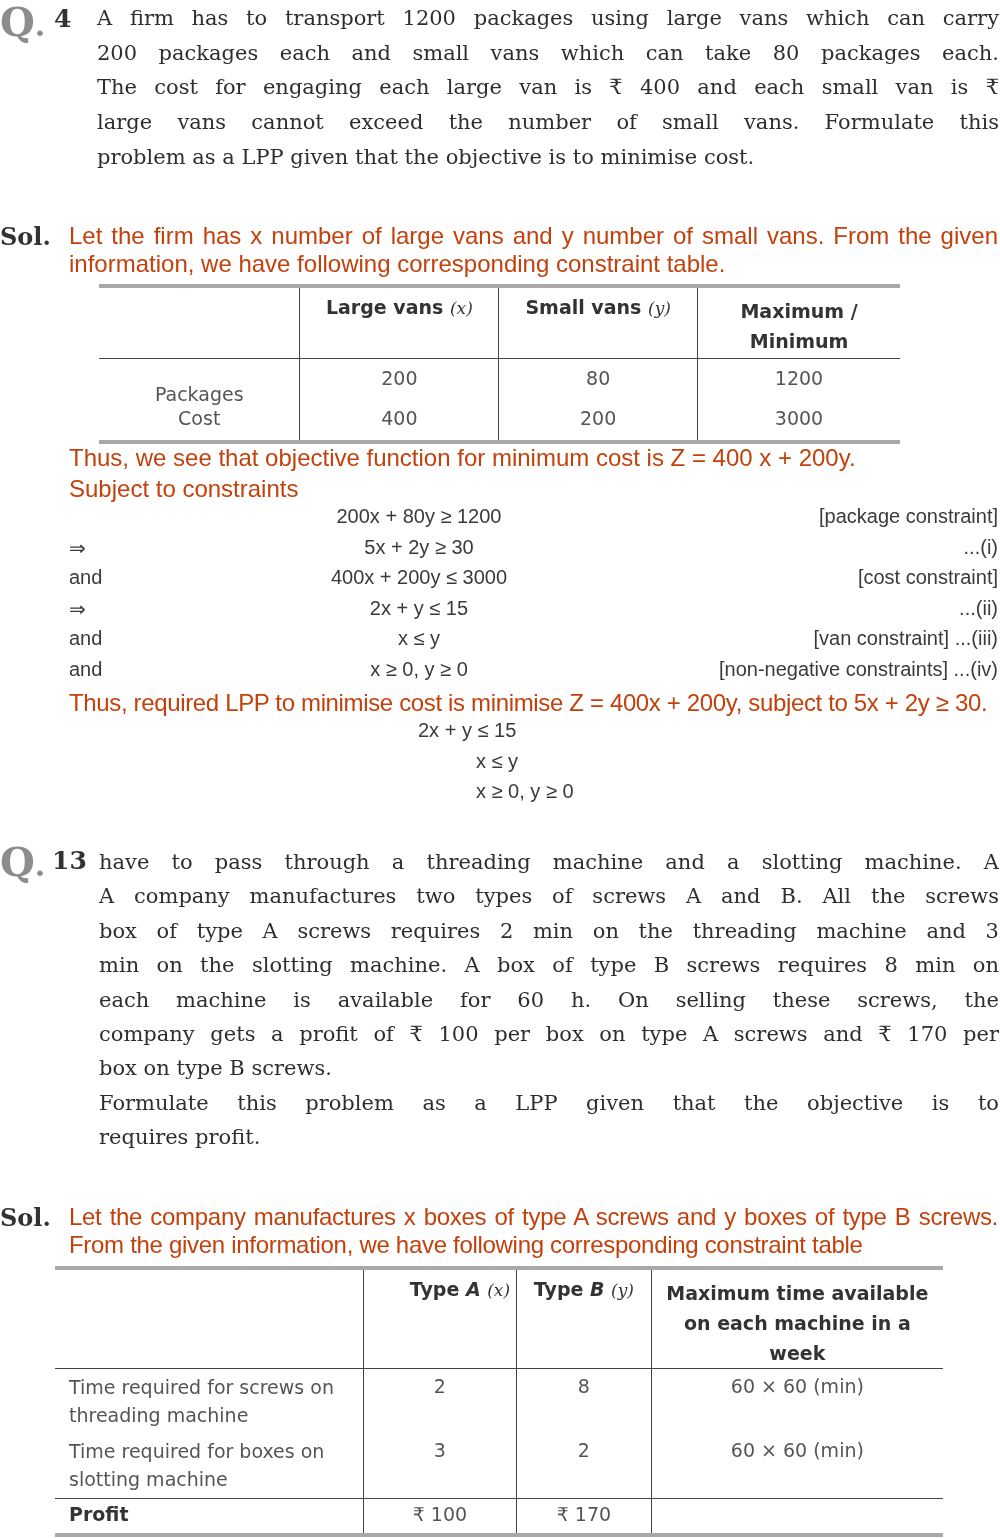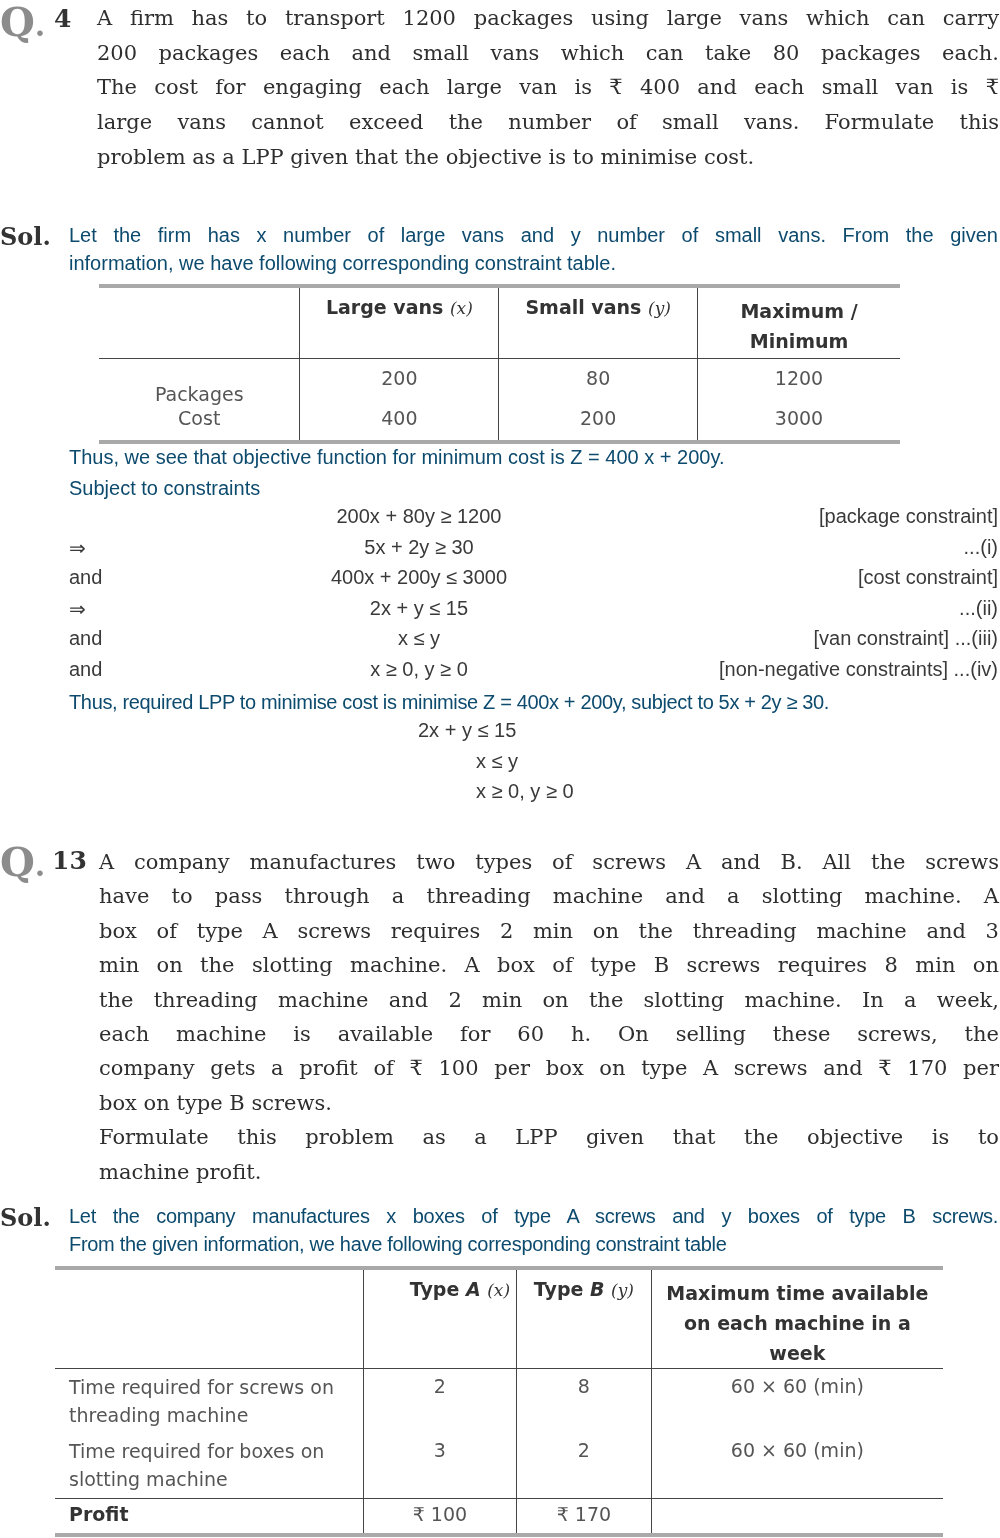--- a/index.html
+++ b/index.html
@@ -5,21 +5,21 @@
   html, body { margin: 0; padding: 0; background: #ffffff; }
   body { width: 1000px; height: 1538px; position: relative; overflow: hidden; color: #2b2b2b; }
   .abs { position: absolute; }
   .q-mark { font-family: "DejaVu Serif", serif; font-weight: bold; font-size: 40px; color: #8c8c8c; line-height: 40px; }
   .q-mark .dot { font-size: 30px; }
   .q-num { font-family: "DejaVu Serif", serif; font-weight: bold; font-size: 25px; color: #333; }
   .q-text { font-family: "DejaVu Serif", serif; font-size: 21px; line-height: 34.7px; color: #2e2e2e; text-align: justify; }
   .q-line { display: block; white-space: nowrap; text-align-last: justify; }
   .q-line.last { text-align-last: left; }
   .sol-label { font-family: "DejaVu Serif", serif; font-weight: bold; font-size: 24px; color: #333; }
-  .body-text { font-family: "Liberation Sans", sans-serif; font-size: 20px; color: #0c4a6e; line-height: 27.5px; }
+  .body-text { font-family: "Liberation Sans", sans-serif; font-size: 24px; color: #c2410c; line-height: 27.5px; }
   .just { display: block; white-space: nowrap; text-align: justify; text-align-last: justify; }
   .eq-row { position: absolute; font-family: "Liberation Sans", sans-serif; font-size: 20px; color: #3a3a3a; white-space: nowrap; }
   table.ctab { border-collapse: collapse; position: absolute; font-family: "DejaVu Sans", sans-serif; color: #3d3d3d; }
   table.ctab th { font-weight: bold; font-size: 19px; color: #333; vertical-align: top; text-align: center; padding: 8px 6px 0 6px; }
   table.ctab td { font-size: 19px; font-weight: normal; color: #555; text-align: center; vertical-align: top; }
   .topbar { border-top: 4px solid #a9a9a9; }
   .botbar { border-bottom: 4px solid #a9a9a9; }
   .vline { border-left: 1.5px solid #444; }
   .hline { border-top: 1.5px solid #444; }
   .th-it { font-family: "DejaVu Serif", serif; font-style: italic; font-weight: normal; font-size: 17px; }
@@ -105,30 +105,29 @@
 <div class="abs body-text" style="left:69px; top:689px; white-space:nowrap; letter-spacing:-0.35px;">Thus, required LPP to minimise cost is minimise Z = 400x + 200y, subject to 5x + 2y ≥ 30.</div>
 <div class="eq-row" style="left:418px; top:719px;">2x + y ≤ 15</div>
 <div class="eq-row" style="left:476px; top:750px;">x ≤ y</div>
 <div class="eq-row" style="left:476px; top:780px;">x ≥ 0, y ≥ 0</div>
 
 <div class="abs q-mark" style="left:0px; top:842px;">
   <span>Q</span><span class="dot">.</span>
 </div>
 <div class="abs q-num" style="left:52px; top:846px;">13</div>
 <div class="abs q-text" style="left:99px; top:845px; width:900px; line-height:34.4px;">
+  <span class="q-line">have to pass through a threading machine and a slotting machine. A</span>
   <span class="q-line">A company manufactures two types of screws A and B. All the screws</span>
-  <span class="q-line">have to pass through a threading machine and a slotting machine. A</span>
   <span class="q-line">box of type A screws requires 2 min on the threading machine and 3</span>
   <span class="q-line">min on the slotting machine. A box of type B screws requires 8 min on</span>
-  <span class="q-line">the threading machine and 2 min on the slotting machine. In a week,</span>
   <span class="q-line">each machine is available for 60 h. On selling these screws, the</span>
   <span class="q-line">company gets a profit of ₹ 100 per box on type A screws and ₹ 170 per</span>
   <span class="q-line last">box on type B screws.</span>
   <span class="q-line">Formulate this problem as a LPP given that the objective is to</span>
-  <span class="q-line last">machine profit.</span>
+  <span class="q-line last">requires profit.</span>
 </div>
 
 <div class="abs sol-label" style="left:0px; top:1203px;">Sol.</div>
 <div class="abs body-text" style="left:69px; top:1203px; width:929px; letter-spacing:-0.3px;">
   <span class="just">Let the company manufactures x boxes of type A screws and y boxes of type B screws.</span>
   <span class="just" style="text-align-last:left;">From the given information, we have following corresponding constraint table</span>
 </div>
 
 <table class="ctab" style="left:55px; top:1266px; width:888px;">
   <tbody>

